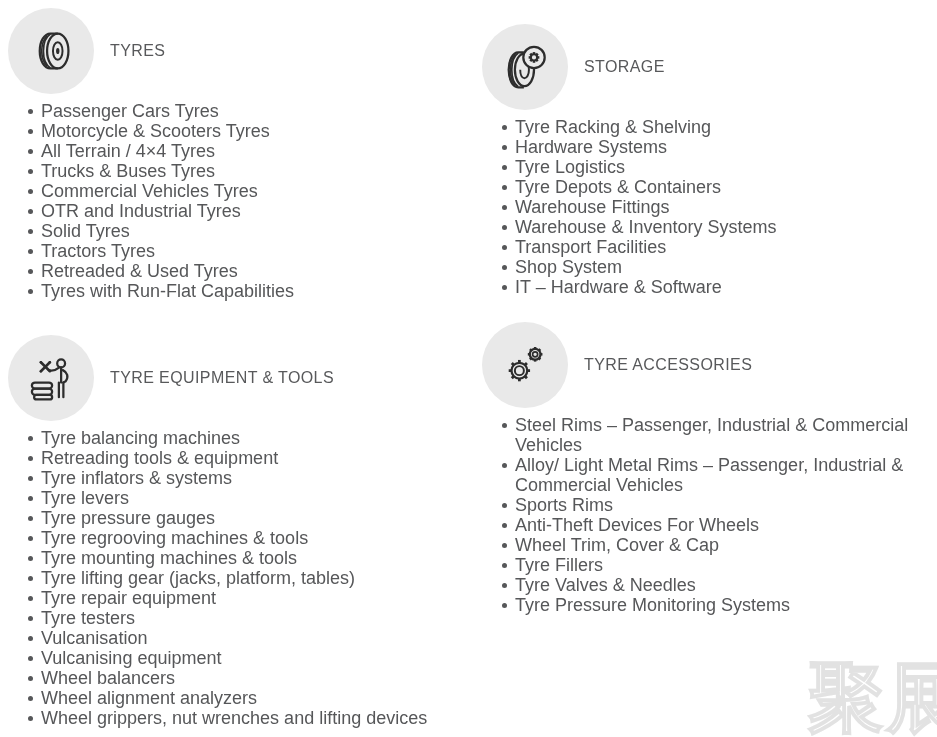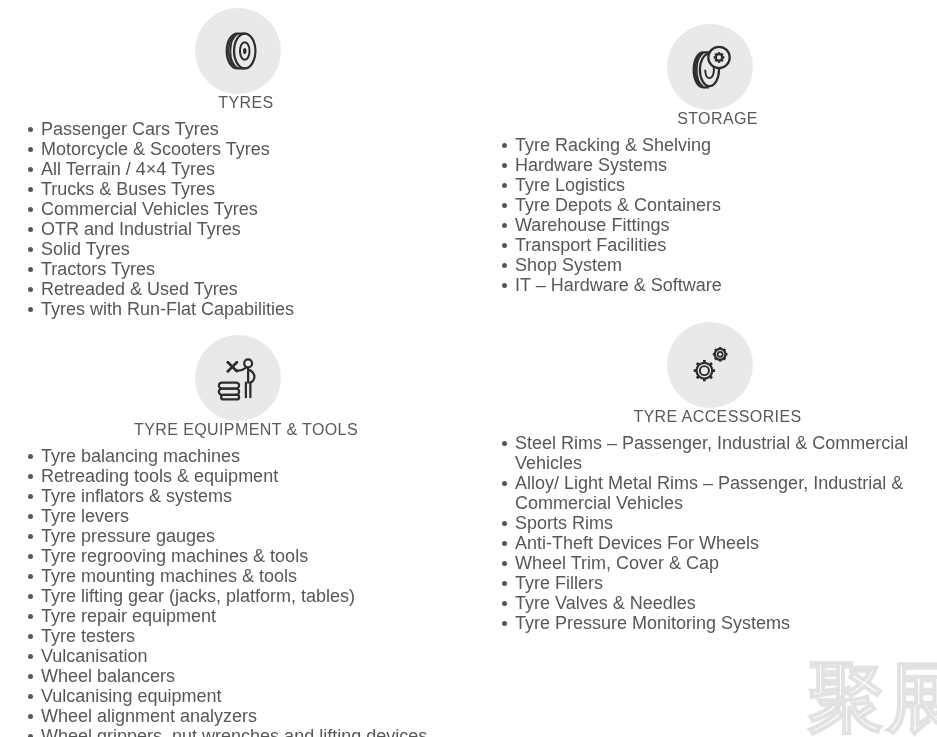--- a/index.html
+++ b/index.html
@@ -9,21 +9,21 @@
     font-family: "Liberation Sans", sans-serif;
     overflow: hidden;
     position: relative;
   }
   .section { position: absolute; }
   .sec-tyres       { left: 8px;   top: 8px;   width: 460px; }
   .sec-storage     { left: 482px; top: 24px;   width: 455px; }
   .sec-equipment   { left: 8px;   top: 335px; width: 460px; }
   .sec-accessories { left: 482px; top: 322px; width: 455px; }
 
-  .sec-header { display: flex; align-items: center; flex-direction: column; }
+  .sec-header { display: flex; align-items: center; }
   .icon-circle {
     width: 86px; height: 86px; border-radius: 50%;
     background: #e9e9e9; flex: 0 0 86px;
     display: flex; align-items: center; justify-content: center;
   }
   .icon-circle svg { display: block; }
   .sec-title {
     margin-left: 16px;
     font-size: 16px;
     font-weight: 400;
@@ -122,20 +122,21 @@
       </span>
     </div>
     <div class="sec-title">STORAGE</div>
   </div>
   <ul class="item-list">
       <li>Tyre Racking &amp; Shelving</li>
       <li>Hardware Systems</li>
       <li>Tyre Logistics</li>
       <li>Tyre Depots &amp; Containers</li>
       <li>Warehouse Fittings</li>
+      <li>Warehouse &amp; Inventory Systems</li>
       <li>Transport Facilities</li>
       <li>Shop System</li>
       <li>IT – Hardware &amp; Software</li>
     </ul>
 </div>
 
 <div class="section sec-equipment">
   <div class="sec-header">
     <div class="icon-circle">
       <span>
@@ -164,22 +165,22 @@
       <li>Retreading tools &amp; equipment</li>
       <li>Tyre inflators &amp; systems</li>
       <li>Tyre levers</li>
       <li>Tyre pressure gauges</li>
       <li>Tyre regrooving machines &amp; tools</li>
       <li>Tyre mounting machines &amp; tools</li>
       <li>Tyre lifting gear (jacks, platform, tables)</li>
       <li>Tyre repair equipment</li>
       <li>Tyre testers</li>
       <li>Vulcanisation</li>
+      <li>Vulcanising equipment</li>
       <li>Wheel balancers</li>
-      <li>Vulcanising equipment</li>
       <li>Wheel alignment analyzers</li>
       <li>Wheel grippers, nut wrenches and lifting devices</li>
     </ul>
 </div>
 
 <div class="section sec-accessories">
   <div class="sec-header">
     <div class="icon-circle">
       <span>
         <svg width="54" height="54" viewBox="0 0 96 96" fill="none" stroke="#2d2d2d" stroke-width="4">

